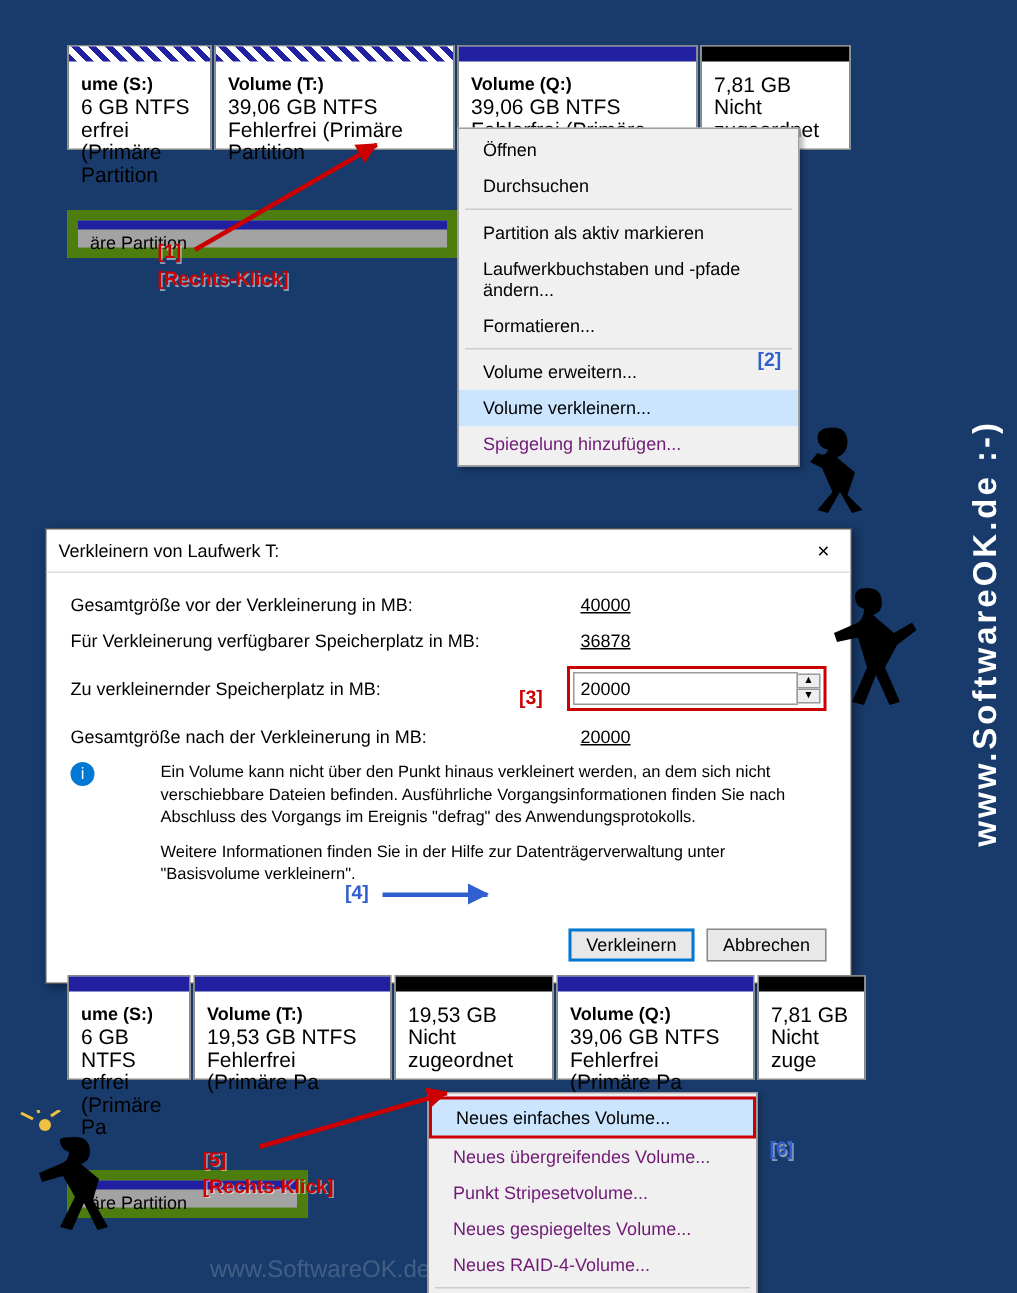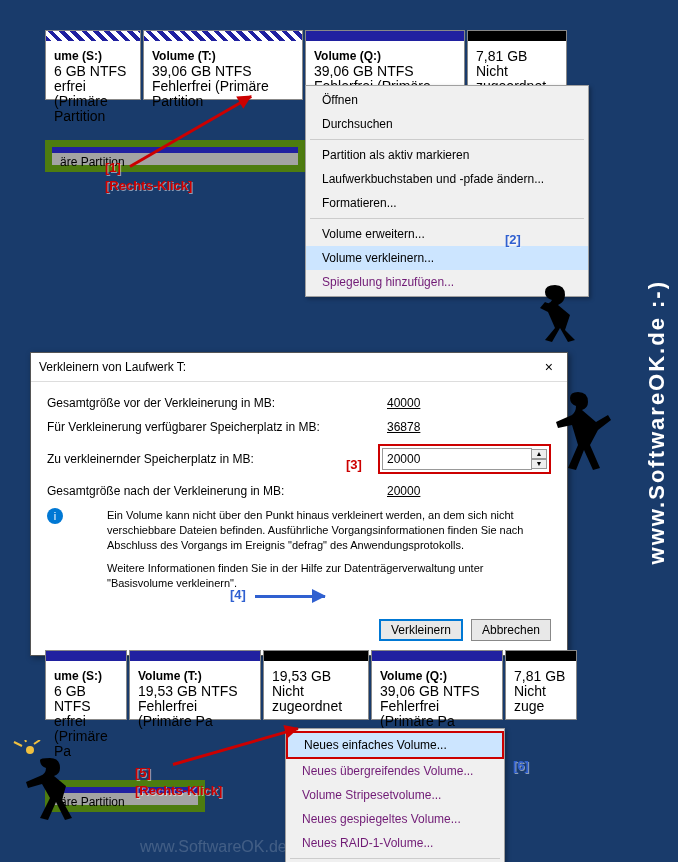--- a/index.html
+++ b/index.html
@@ -195,21 +195,21 @@
         <div class="sub">7,81 GB</div>
         <div class="sub">Nicht zugeordnet</div>
       </div>
     </div>
   </div>
 
   <div class="disk-footer blue-top" style="width:260px;">
     <span>äre Partition</span>
   </div>
 
-  <div class="context-menu" style="left:260px; top:55px; width:284px;">
+  <div class="context-menu" style="left:260px; top:55px; width:228px;">
     <div class="item">Öffnen</div>
     <div class="item">Durchsuchen</div>
     <div class="sep"></div>
     <div class="item">Partition als aktiv markieren</div>
     <div class="item">Laufwerkbuchstaben und -pfade ändern...</div>
     <div class="item">Formatieren...</div>
     <div class="sep"></div>
     <div class="item">Volume erweitern...</div>
     <div class="item highlight">Volume verkleinern...</div>
     <div class="item disabled">Spiegelung hinzufügen...</div>
@@ -309,23 +309,23 @@
     </div>
   </div>
 
   <div class="disk-footer blue-top" style="width:160px; margin-top:60px;">
     <span>äre Partition</span>
   </div>
 
   <div class="context-menu" style="left:240px; top:78px; width:220px;">
     <div class="item highlight" style="border:2px solid #c00;">Neues einfaches Volume...</div>
     <div class="item disabled">Neues übergreifendes Volume...</div>
-    <div class="item disabled">Volume Stripesetvolume...</div>
+    <div class="item disabled">Punkt Stripesetvolume...</div>
     <div class="item disabled">Neues gespiegeltes Volume...</div>
-    <div class="item disabled">Neues RAID-1-Volume...</div>
+    <div class="item disabled">Neues RAID-4-Volume...</div>
     <div class="sep"></div>
 
   </div>
 
   <div class="anno" style="left:90px; top:115px;">[5]</div>
   <div class="anno" style="left:90px; top:133px;">[Rechts-Klick]</div>
   <div class="arrow" style="left:128px; top:113px; width:130px; transform:rotate(-16deg);"></div>
   <div class="anno blue" style="left:468px; top:108px;">[6]</div>
 </div>
 

